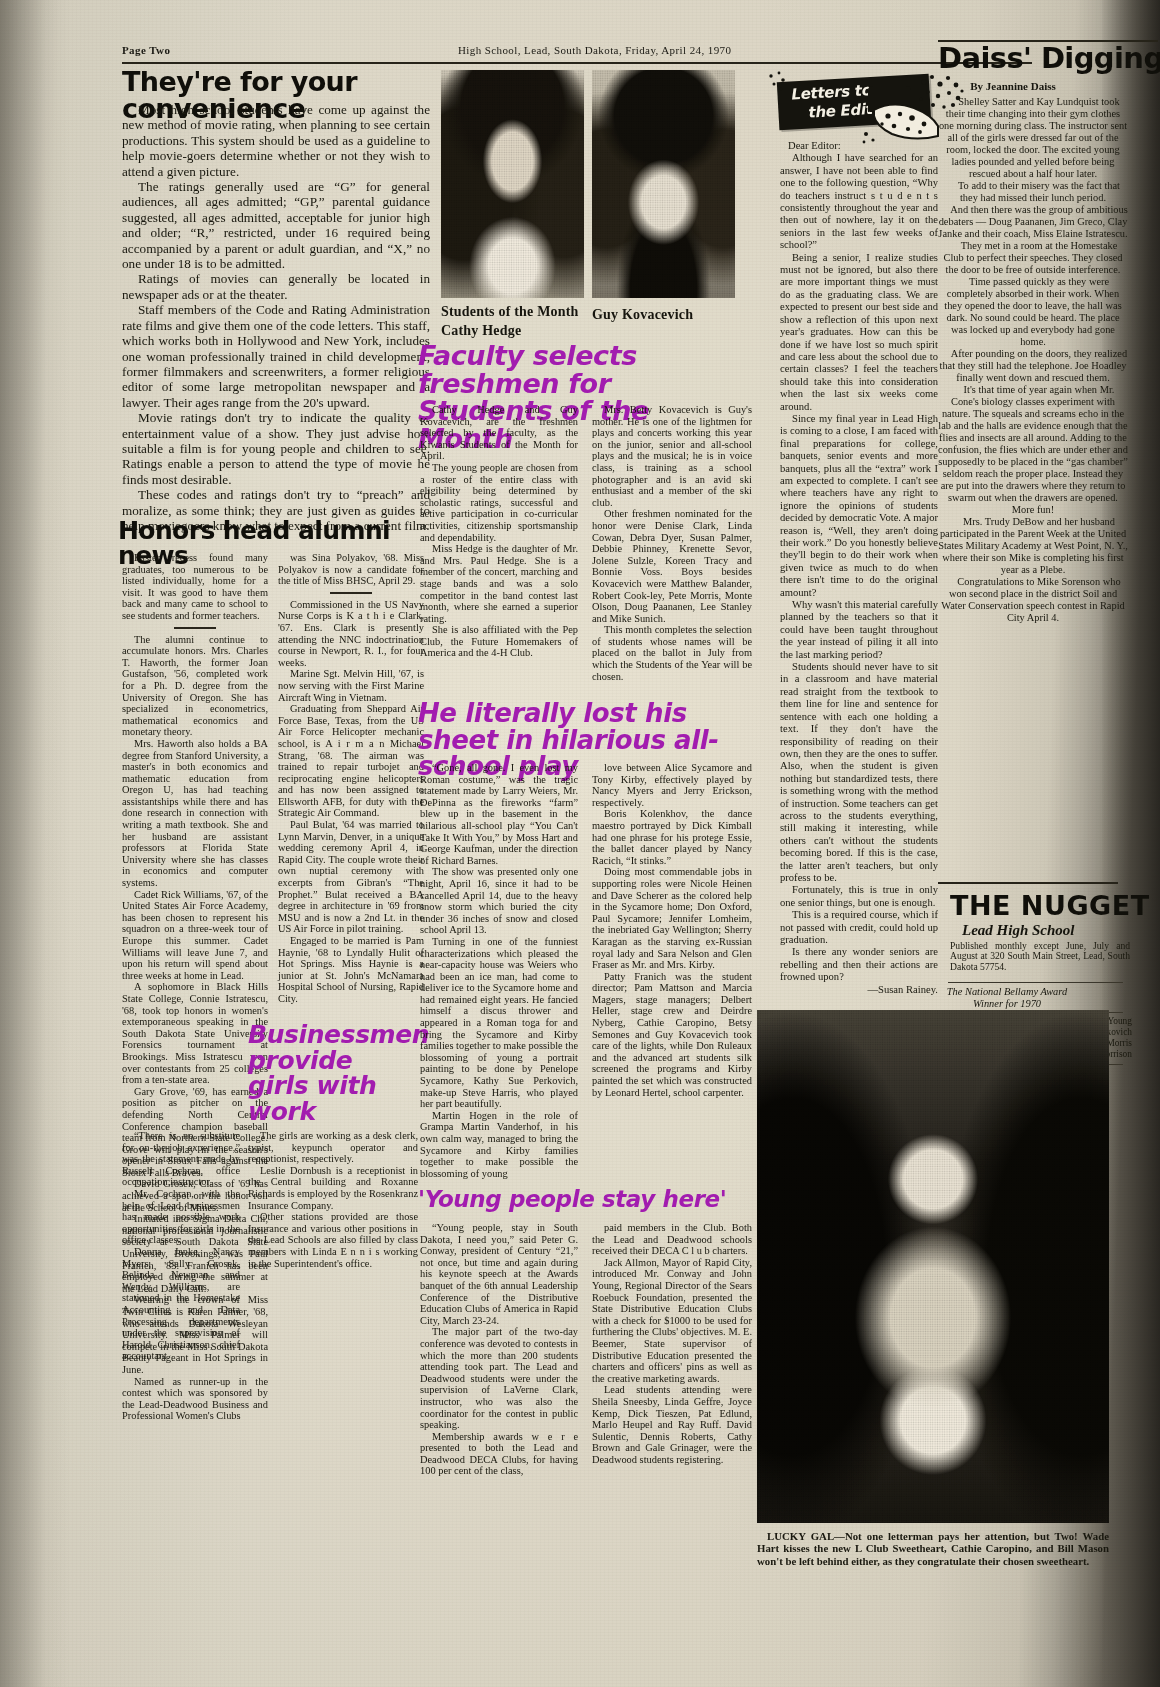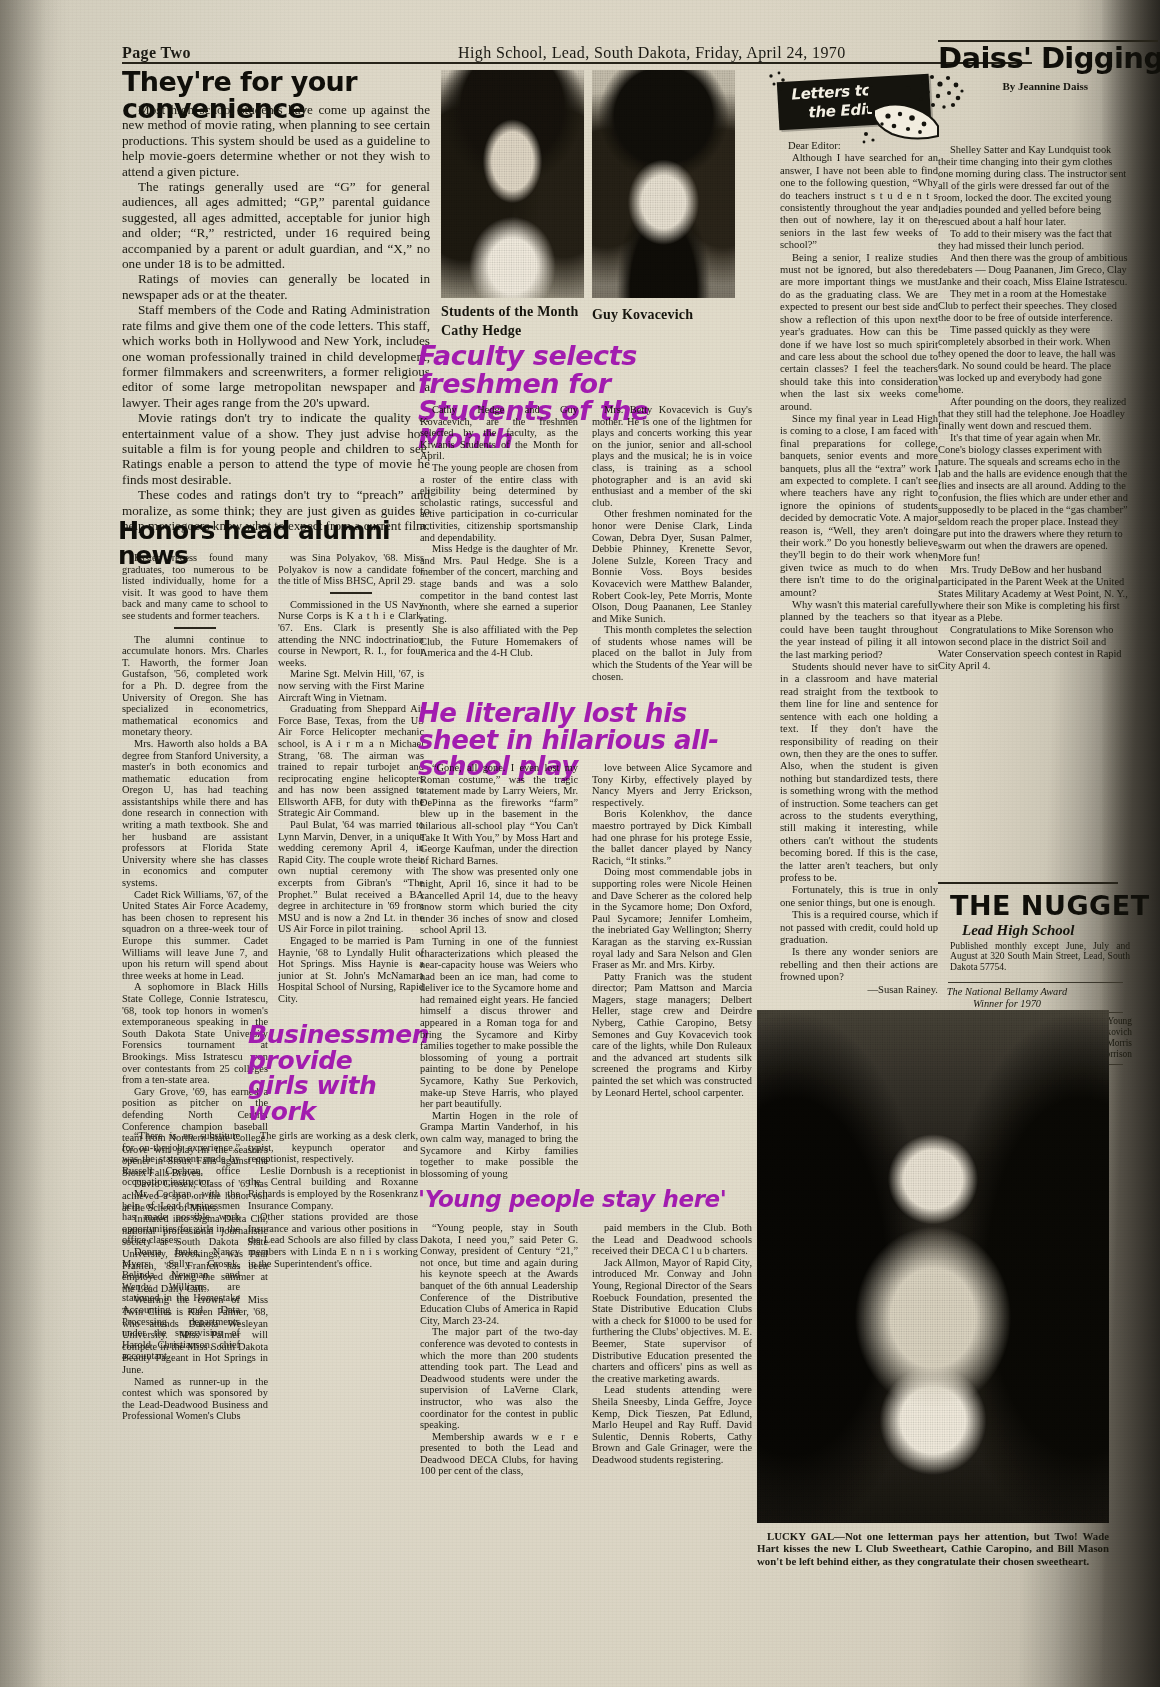--- a/index.html
+++ b/index.html
@@ -40,21 +40,21 @@
     position:absolute;inset:0;pointer-events:none;
     background:radial-gradient(130% 95% at 45% 45%, rgba(255,255,255,.12), rgba(90,84,70,.12) 68%, rgba(60,55,45,.42) 100%);
     mix-blend-mode:multiply;
   }
 
   .content{position:absolute;left:0;top:0;width:1160px;height:1687px;color:#16150f;}
 
   
   .folio{
     position:absolute;font-family:"Liberation Serif",serif;font-weight:bold;
-    font-size:16px;letter-spacing:.4px;color:#1b1a14;
+    font-size:11px;letter-spacing:.4px;color:#1b1a14;
   }
   .rule{position:absolute;background:#262319;height:2px;}
   .rule.thin{height:1px;background:#3a362b;}
 
   .hl{            
     position:absolute;font-family:"DejaVu Sans",sans-serif;font-weight:bold;
     color:#100f0a;letter-spacing:-.6px;line-height:1;
   }
   .hl-i{          
     position:absolute;font-family:"DejaVu Sans",sans-serif;font-weight:bold;
@@ -330,41 +330,41 @@
     <p>Why wasn't this material carefully planned by the teachers so that it could have been taught throughout the year instead of piling it all into the last marking period?</p>
     <p>Students should never have to sit in a classroom and have material read straight from the textbook to them line for line and sentence for sentence with each one holding a text. If they don't have the responsibility of reading on their own, then they are the ones to suffer.  Also, when the student is given nothing but standardized tests, there is something wrong with the method of instruction. Some teachers can get across to the students everything, still making it interesting, while others can't without the students becoming bored. If this is the case, the latter aren't teachers, but only profess to be.</p>
     <p>Fortunately, this is true in only one senior things, but one is enough.</p>
     <p>This is a required course, which if not passed with credit, could hold up graduation.</p>
     <p>Is there any wonder seniors are rebelling and then their actions are frowned upon?</p>
     <p class="signoff">—Susan Rainey.</p>
   </div>
 
   <div class="rule" style="left:938px;top:40px;width:220px;height:2px;"></div>
   <div class="hl" style="left:938px;top:44px;font-size:29px;white-space:nowrap;">Daiss' Diggings</div>
-  <div class="bylineC" style="left:938px;top:80px;width:150px;text-align:right;">By Jeannine Daiss</div>
+  <div class="bylineC" style="left:938px;top:80px;width:150px;text-align:center;">By Jeannine Daiss</div>
 
   <svg class="clipart" style="left:862px;top:82px;" width="84" height="62" viewBox="0 0 84 62">
     <path d="M6 30 L6 8 Q6 4 11 4 L44 4 Q49 4 49 8 L49 24 Z" fill="#15140e"></path>
     <path d="M12 28 Q30 18 52 26 Q70 33 76 44 L76 54 Q52 60 30 52 Q14 44 12 34 Z" fill="#f2eddf" stroke="#15140e" stroke-width="2"></path>
     <g fill="#15140e">
       <circle cx="26" cy="34" r="2.6"></circle>
         <circle cx="38" cy="32" r="2.2"></circle>
         <circle cx="50" cy="36" r="2.8"></circle>
       <circle cx="62" cy="42" r="2.4"></circle>
         <circle cx="32" cy="44" r="2.3"></circle>
         <circle cx="46" cy="47" r="2.1"></circle>
       <circle cx="58" cy="50" r="1.9"></circle>
         <circle cx="20" cy="42" r="1.7"></circle>
       <circle cx="4" cy="52" r="2"></circle>
         <circle cx="11" cy="58" r="1.6"></circle>
         <circle cx="2" cy="60" r="1.4"></circle>
     </g>
   </svg>
 
-  <div class="col cutoff" style="left:938px;top:96px;width:190px;font-size:10.4px;line-height:12px;text-align:left;margin-top:48px;">
+  <div class="col cutoff" style="left:938px;top:96px;width:190px;font-size:10.4px;line-height:12px;text-align:center;">
     <p>Shelley Satter and Kay Lundquist took their time changing into their gym clothes one morning during class. The instructor sent all of the girls were dressed far out of the room, locked the door. The excited young ladies pounded and yelled before being rescued about a half hour later.</p>
     <p>To add to their misery was the fact that they had missed their lunch period.</p>
     <p>And then there was the group of ambitious debaters — Doug Paananen, Jim Greco, Clay Janke and their coach, Miss Elaine Istratescu.</p>
     <p>They met in a room at the Homestake Club to perfect their speeches. They closed the door to be free of outside interference.</p>
     <p>Time passed quickly as they were completely absorbed in their work. When they opened the door to leave, the hall was dark. No sound could be heard. The place was locked up and everybody had gone home.</p>
     <p>After pounding on the doors, they realized that they still had the telephone. Joe Hoadley finally went down and rescued them.</p>
     <p>It's that time of year again when Mr. Cone's biology classes experiment with nature. The squeals and screams echo in the lab and the halls are evidence enough that the flies and insects are all around. Adding to the confusion, the flies which are under ether and supposedly to be placed in the “gas chamber” seldom reach the proper place. Instead they are put into the drawers where they return to swarm out when the drawers are opened. More fun!</p>
     <p>Mrs. Trudy DeBow and her husband participated in the Parent Week at the United States Military Academy at West Point, N. Y., where their son Mike is completing his first year as a Plebe.</p>
     <p>Congratulations to Mike Sorenson who won second place in the district Soil and Water Conservation speech contest in Rapid City April 4.</p>
   </div>

